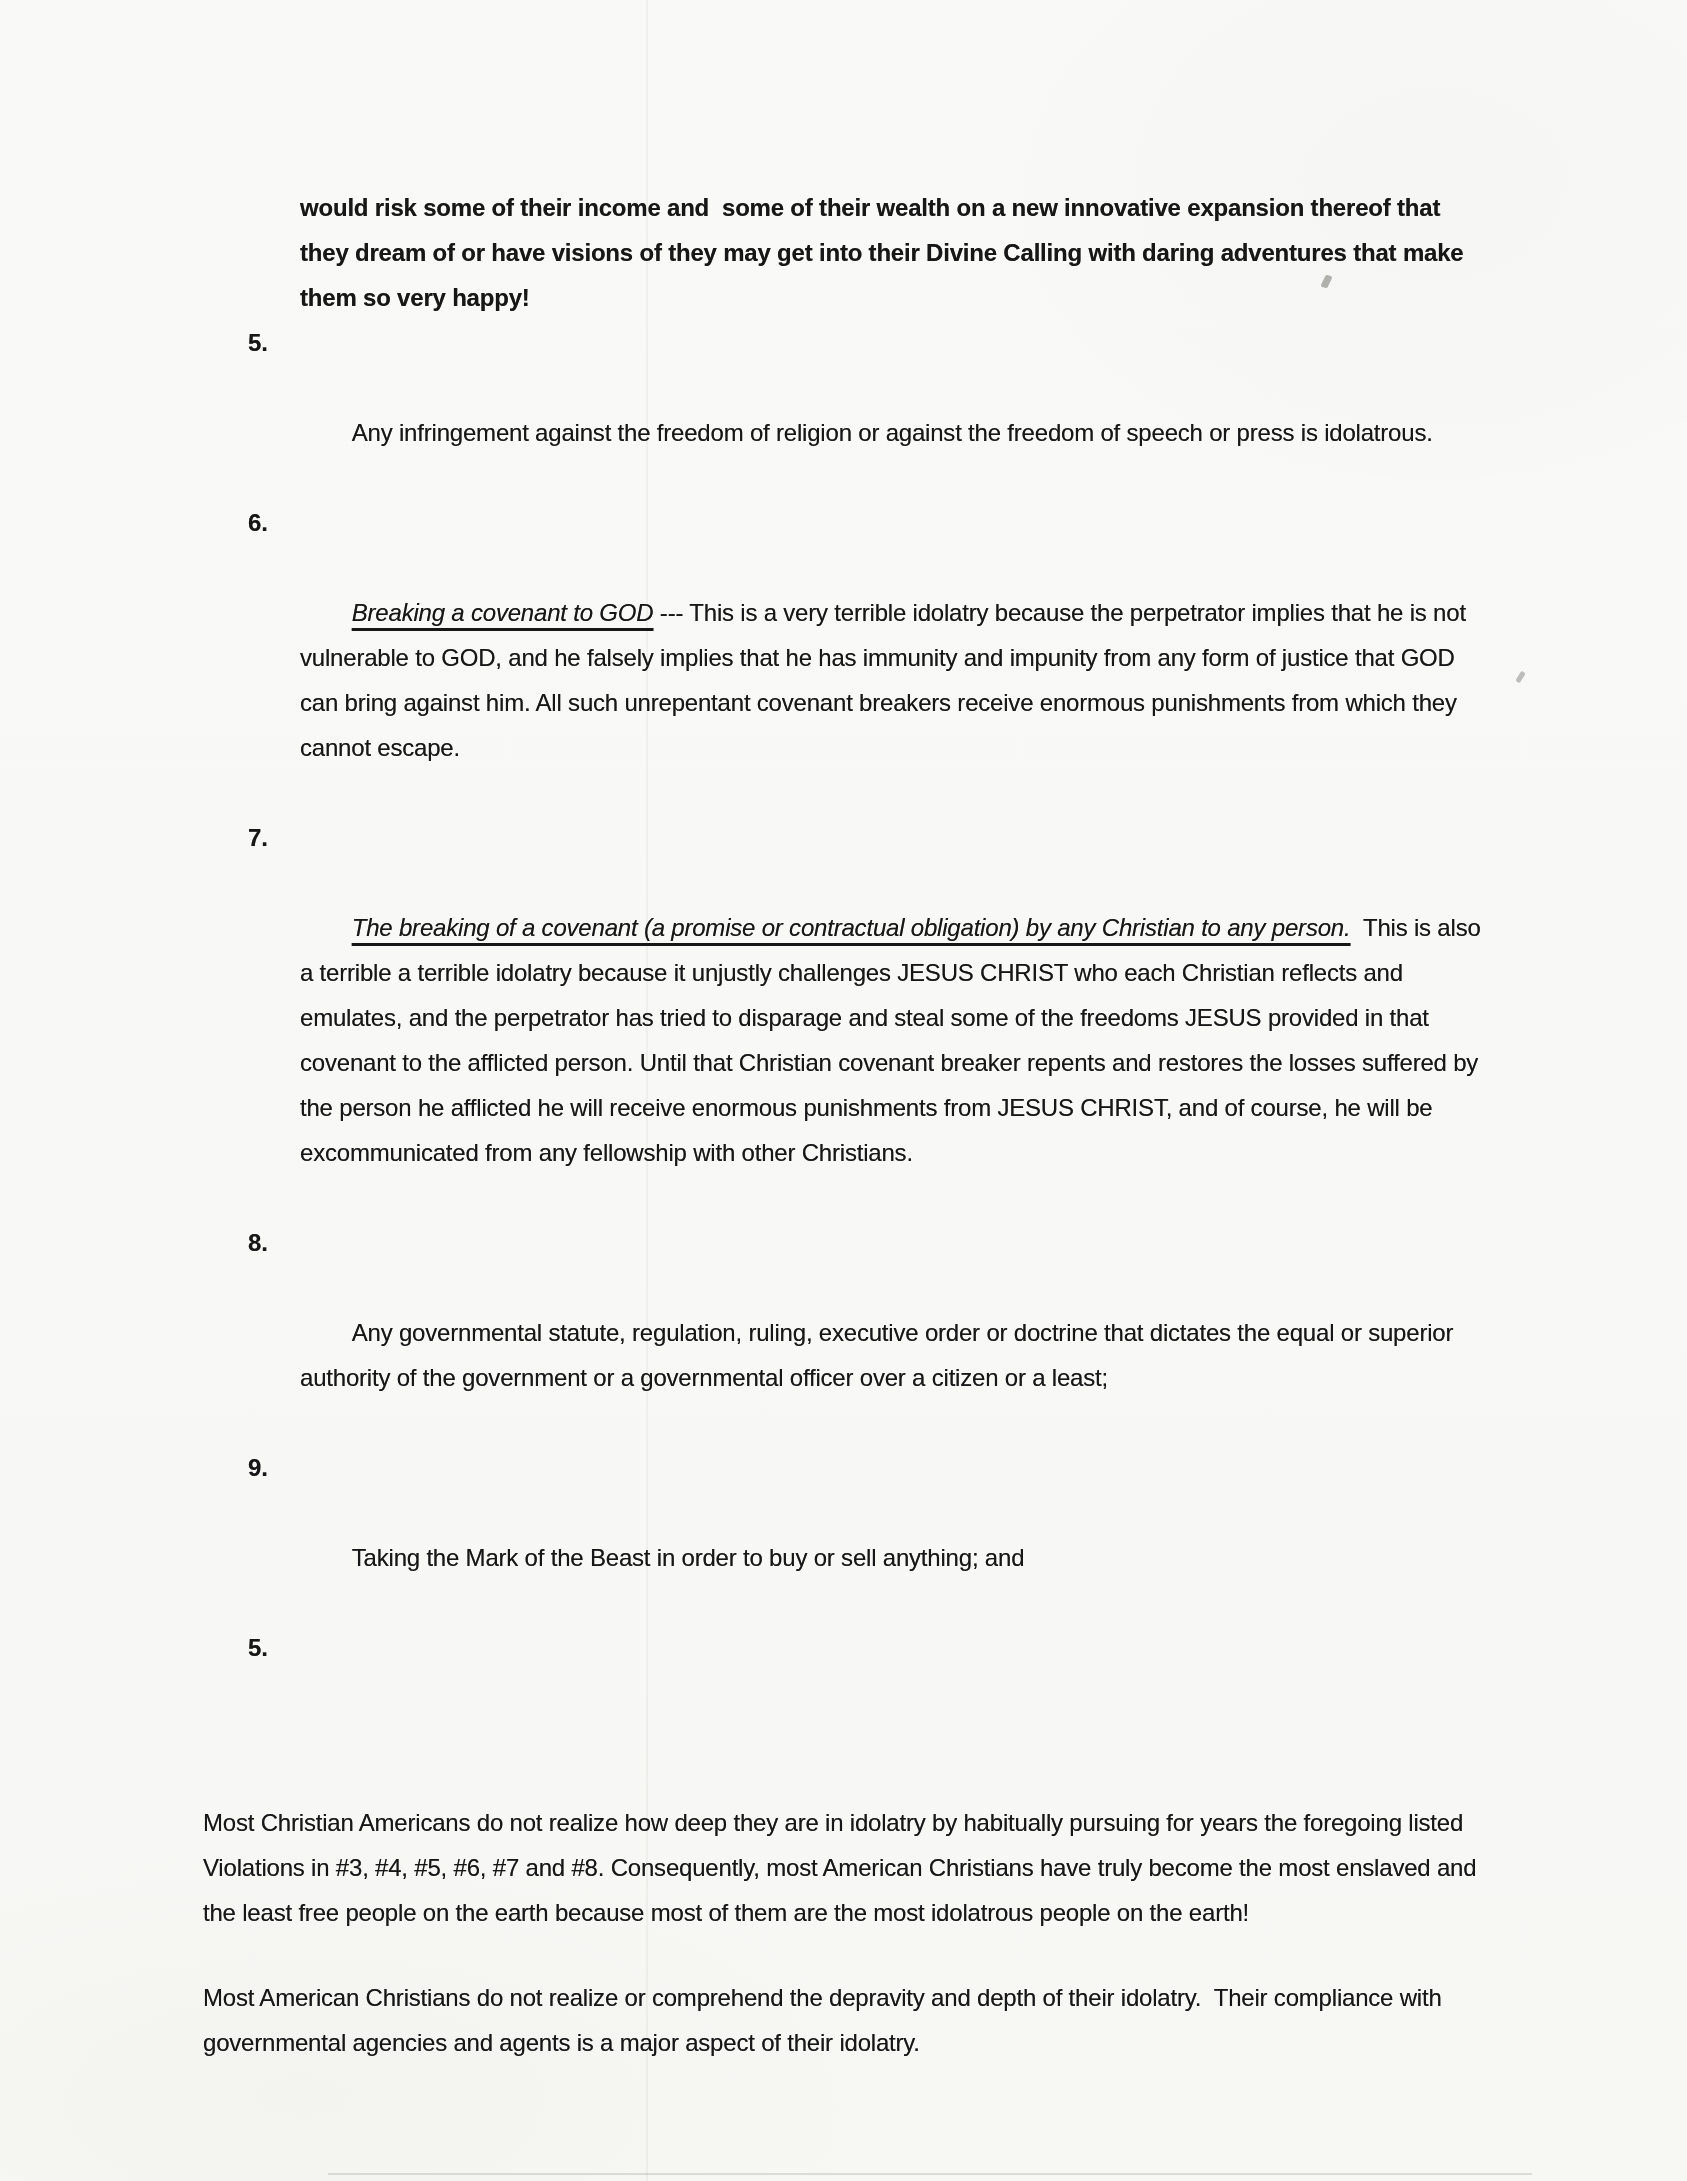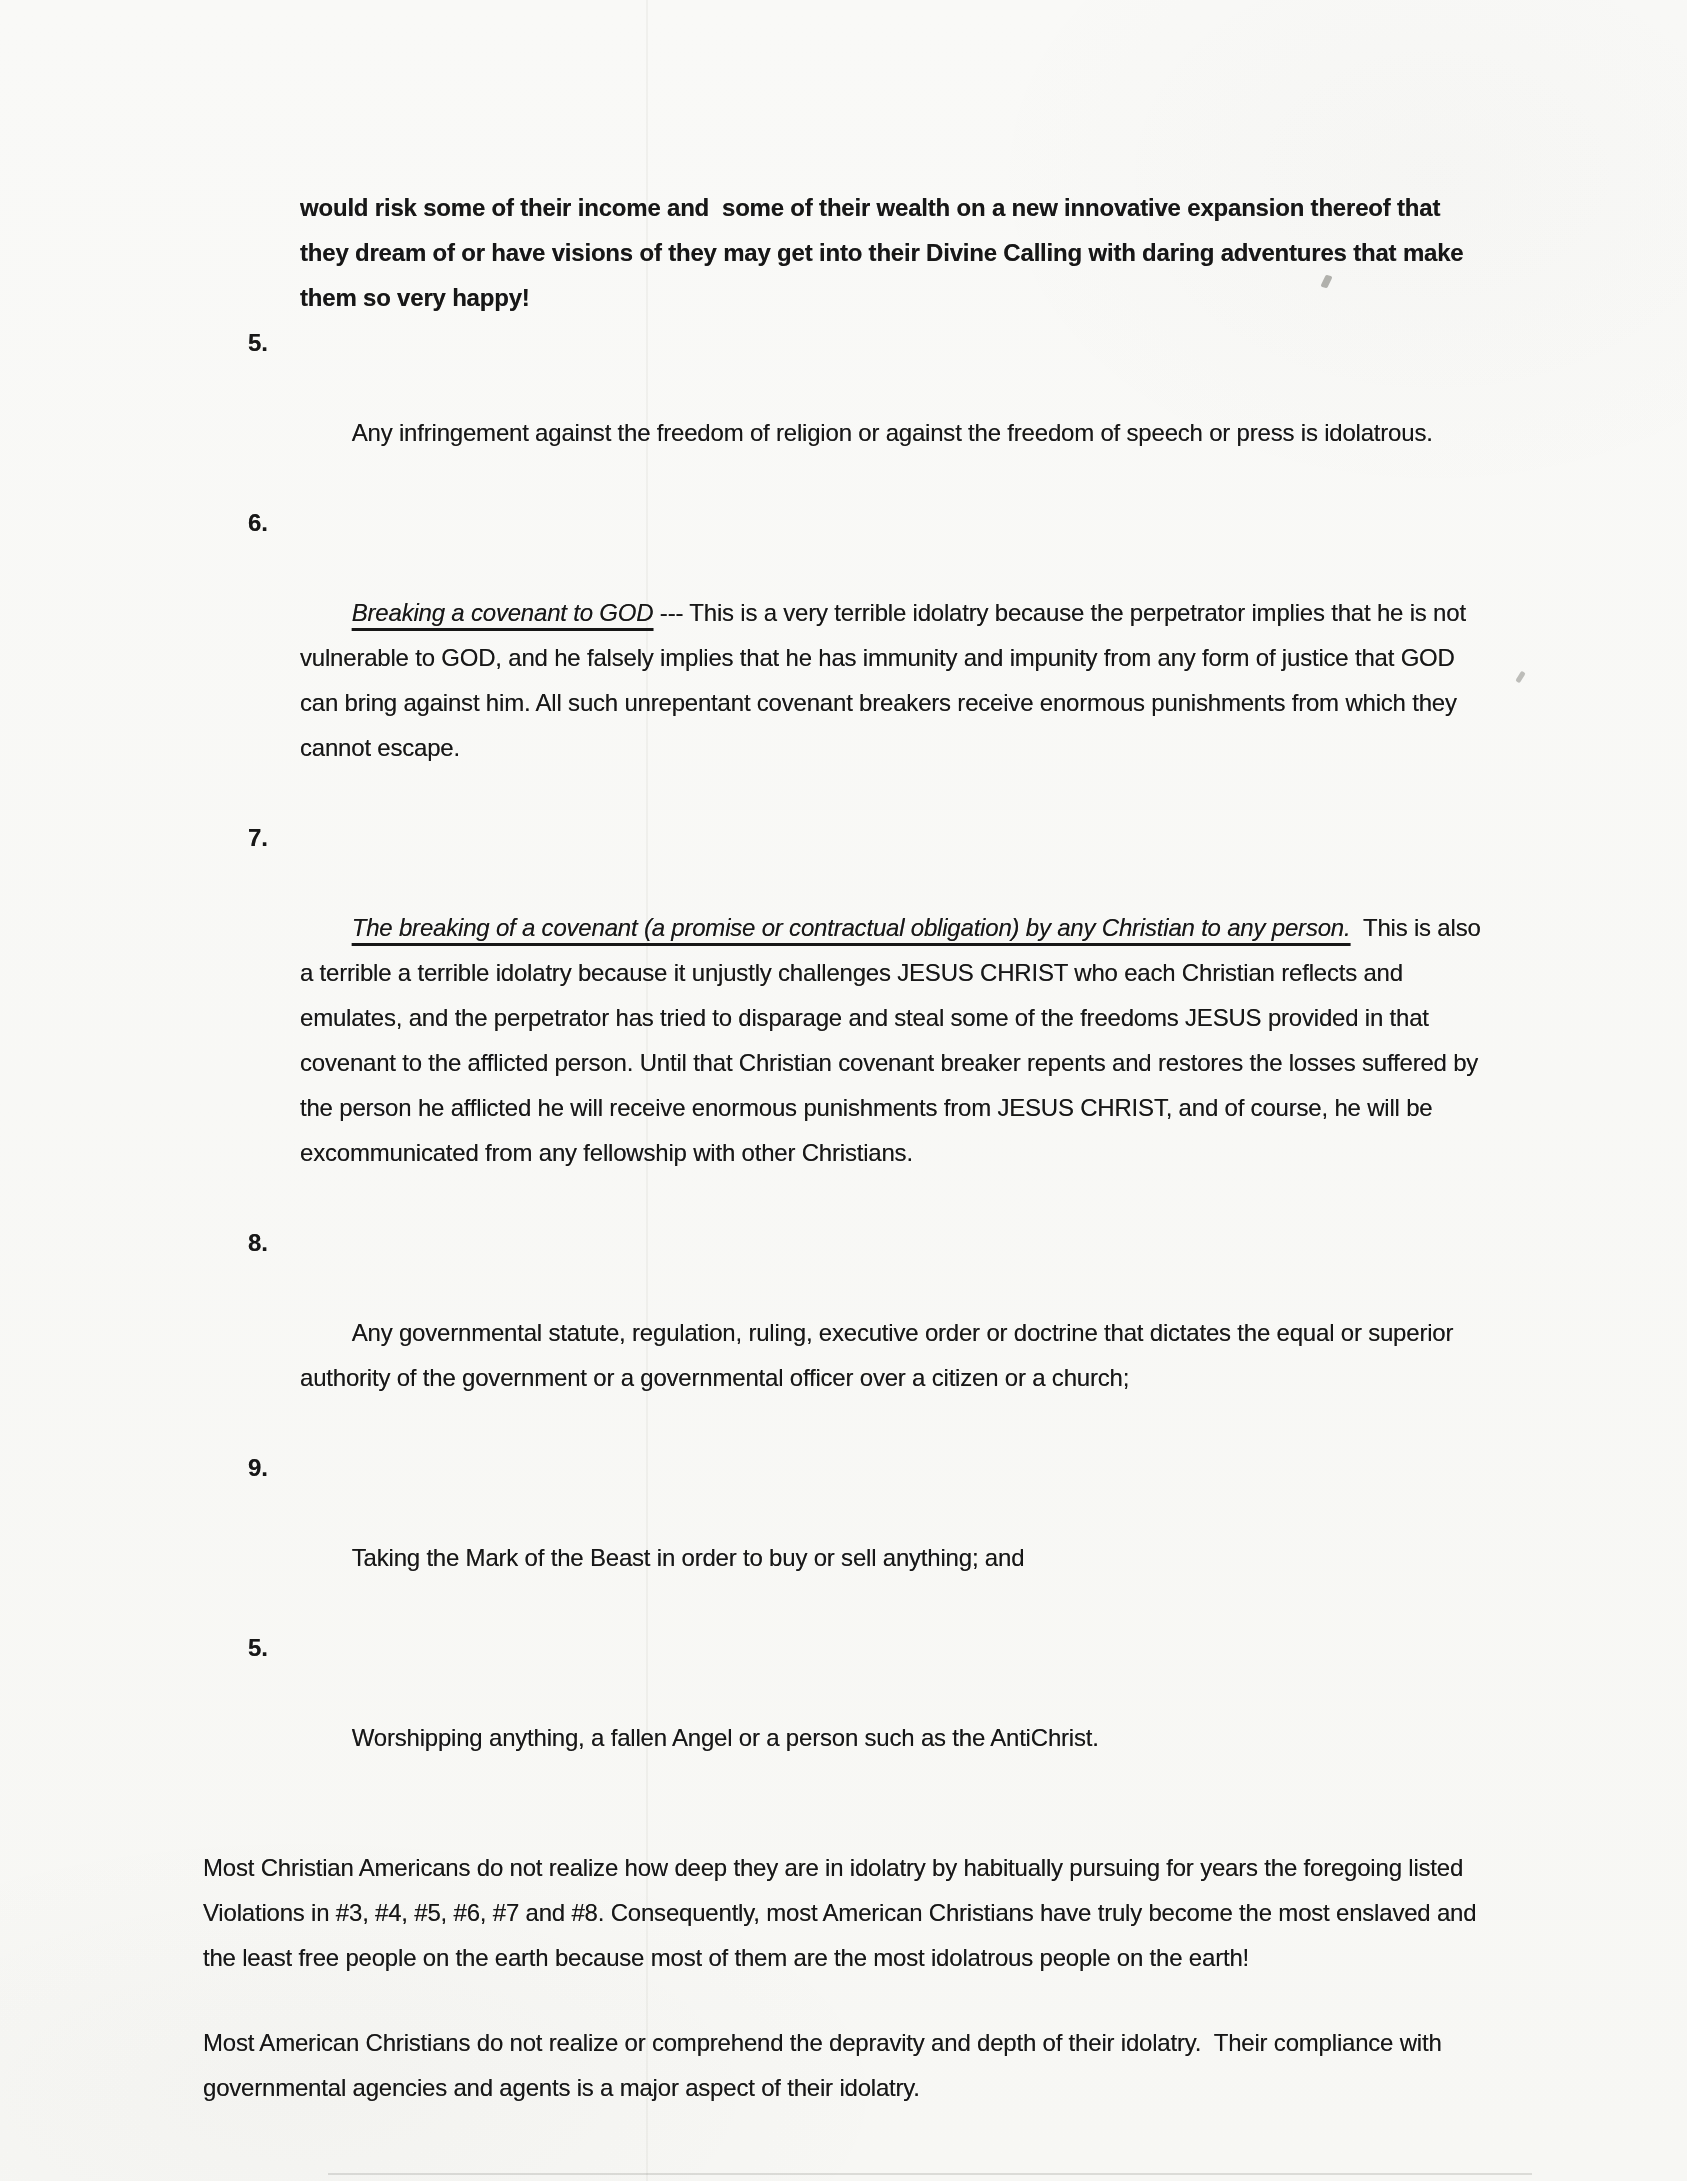--- a/index.html
+++ b/index.html
@@ -127,31 +127,30 @@
         <span class="u">Breaking a covenant to GOD</span><span> --- This is a very terrible idolatry because the perpetrator implies that he is not vulnerable to GOD, and he falsely implies that he has immunity and impunity from any form of justice that GOD can bring against him. All such unrepentant covenant breakers receive enormous punishments from which they cannot escape.</span>
       </li>
 
       <li>
         <span class="num">7.</span>
         <span class="u">The breaking of a covenant (a promise or contractual obligation) by any Christian to any person.</span><span>  This is also a terrible a terrible idolatry because it unjustly challenges JESUS CHRIST who each Christian reflects and emulates, and the perpetrator has tried to disparage and steal some of the freedoms JESUS provided in that covenant to the afflicted person. Until that Christian covenant breaker repents and restores the losses suffered by the person he afflicted he will receive enormous punishments from JESUS CHRIST, and of course, he will be excommunicated from any fellowship with other Christians.</span>
       </li>
 
       <li>
         <span class="num">8.</span>
-        <span>Any governmental statute, regulation, ruling, executive order or doctrine that dictates the equal or superior authority of the government or a governmental officer over a citizen or a church;</span>
+        <span>Any governmental statute, regulation, ruling, executive order or doctrine that dictates the equal or superior authority of the government or a governmental officer over a citizen or a least;</span>
       </li>
 
       <li>
         <span class="num">9.</span>
         <span>Taking the Mark of the Beast in order to buy or sell anything; and</span>
       </li>
 
       <li>
         <span class="num">5.</span>
-        <span>Worshipping anything, a fallen Angel or a person such as the AntiChrist.</span>
       </li>
 
     </ol>
 
     <p class="para">Most Christian Americans do not realize how deep they are in idolatry by habitually pursuing for years the foregoing listed Violations in #3, #4, #5, #6, #7 and #8. Consequently, most American Christians have truly become the most enslaved and the least free people on the earth because most of them are the most idolatrous people on the earth!</p>
     <p class="para">Most American Christians do not realize or comprehend the depravity and depth of their idolatry.  Their compliance with governmental agencies and agents is a major aspect of their idolatry.</p>
 
   </div>
 </div>
 

